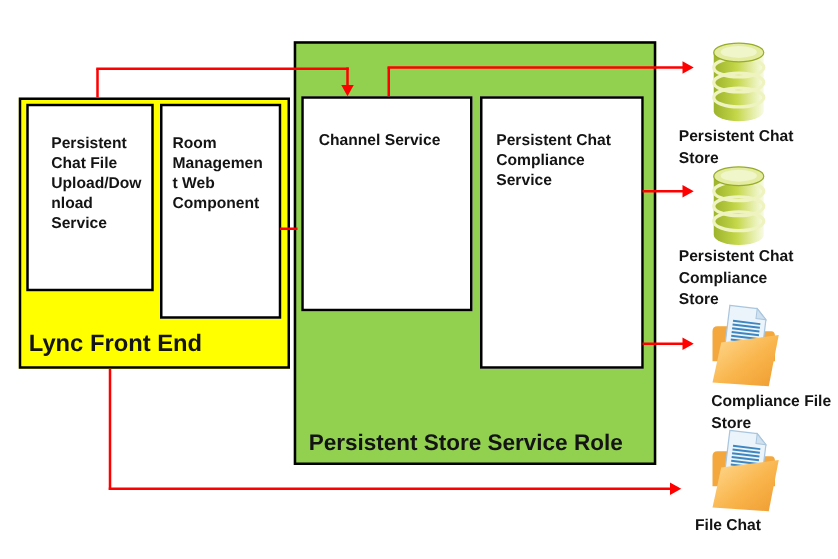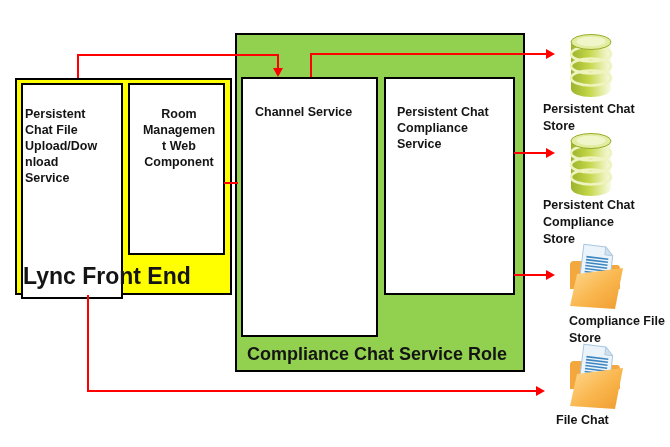--- a/index.html
+++ b/index.html
@@ -8,68 +8,68 @@
     font-family:"Liberation Sans",sans-serif;font-weight:700;color:#141414;
   }
   .abs{position:absolute;}
   .bigbox{position:absolute;box-sizing:border-box;}
   .yellowbox{background:#ffff00;border:2.5px solid #000;}
   .greenbox{background:#92d050;border:2.5px solid #000;}
   .wbox{
     position:absolute;box-sizing:border-box;background:#ffffff;border:2px solid #000;
     font-size:12.5px;line-height:16px;white-space:pre-line;
   }
-  .fe-title{position:absolute;font-size:23px;line-height:22px;}
+  .fe-title{position:absolute;font-size:19px;line-height:22px;}
   .role-title{position:absolute;font-size:18px;line-height:21px;}
   .store-label{position:absolute;font-size:12.5px;line-height:17px;white-space:pre-line;}
   .hline{position:absolute;height:2px;background:#ff0000;}
   .vline{position:absolute;width:2px;background:#ff0000;}
   .arrow-right{position:absolute;width:0;height:0;
     border-top:5px solid transparent;border-bottom:5px solid transparent;border-left:9px solid #ff0000;}
   .arrow-down{position:absolute;width:0;height:0;
     border-left:5px solid transparent;border-right:5px solid transparent;border-top:9px solid #ff0000;}
   svg{display:block;}
 </style>
 </head>
 <body>
 
 <div class="canvas">
 
   <div class="bigbox yellowbox" style="left:15px;top:78px;width:217px;height:217px;"></div>
 
-  <div class="wbox" style="left:21px;top:83px;width:102px;height:216px;padding:5px 3px 0 2px;">
+  <div class="wbox" style="left:21px;top:83px;width:102px;height:150px;padding:5px 3px 0 18px;">
     <span>Persistent
 Chat File
 Upload/Dow
 nload
 Service</span>
   </div>
 
-  <div class="wbox" style="left:128px;top:83px;width:97px;height:172px;padding:5px 3px 0 8px;text-align:center;">
+  <div class="wbox" style="left:128px;top:83px;width:97px;height:172px;padding:5px 3px 0 8px;">
     <span>Room
 Managemen
 t Web
 Component</span>
   </div>
 
   <div class="fe-title" style="left:23px;top:265px;">Lync Front End</div>
 
   <div class="bigbox greenbox" style="left:235px;top:33px;width:290px;height:339px;"></div>
 
-  <div class="wbox" style="left:241px;top:77px;width:137px;height:260px;padding:9px 5px 0 12px;">
+  <div class="wbox" style="left:241px;top:77px;width:137px;height:172px;padding:9px 5px 0 12px;">
     <span>Channel Service</span>
   </div>
 
   <div class="wbox" style="left:384px;top:77px;width:131px;height:218px;padding:9px 5px 0 11px;">
     <span>Persistent Chat
 Compliance
 Service</span>
   </div>
 
-  <div class="role-title" style="left:247px;top:344px;">Compliance Chat Service Role</div>
+  <div class="role-title" style="left:247px;top:344px;">Persistent Store Service Role</div>
 
   <svg class="abs" style="left:568px;top:31px;" width="46" height="70" viewBox="0 0 46 70">
     <defs>
       <linearGradient id="dbg1" x1="0" y1="0" x2="1" y2="0">
         <stop offset="0" stop-color="#9cb32c"></stop>
         <stop offset="0.45" stop-color="#c4d649"></stop>
         <stop offset="0.8" stop-color="#e7efad"></stop>
         <stop offset="1" stop-color="#f8fbe4"></stop>
       </linearGradient>
     </defs>

